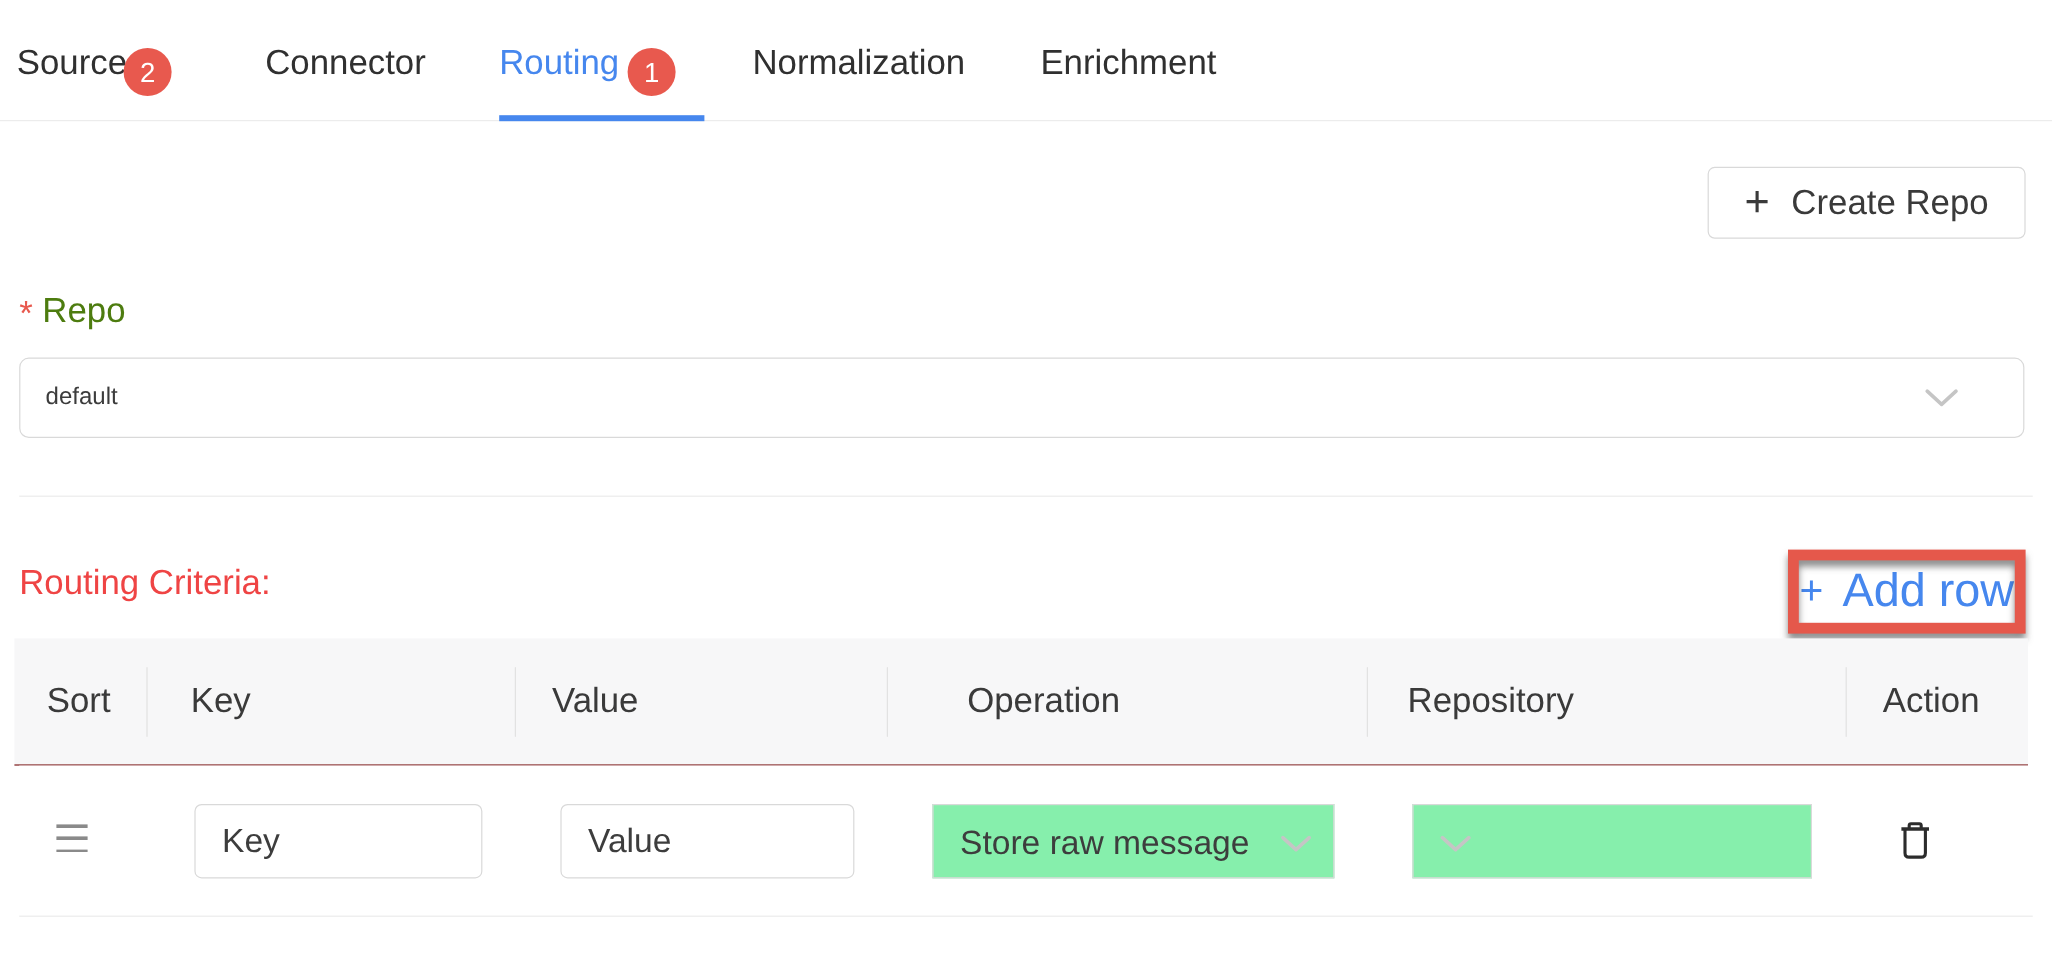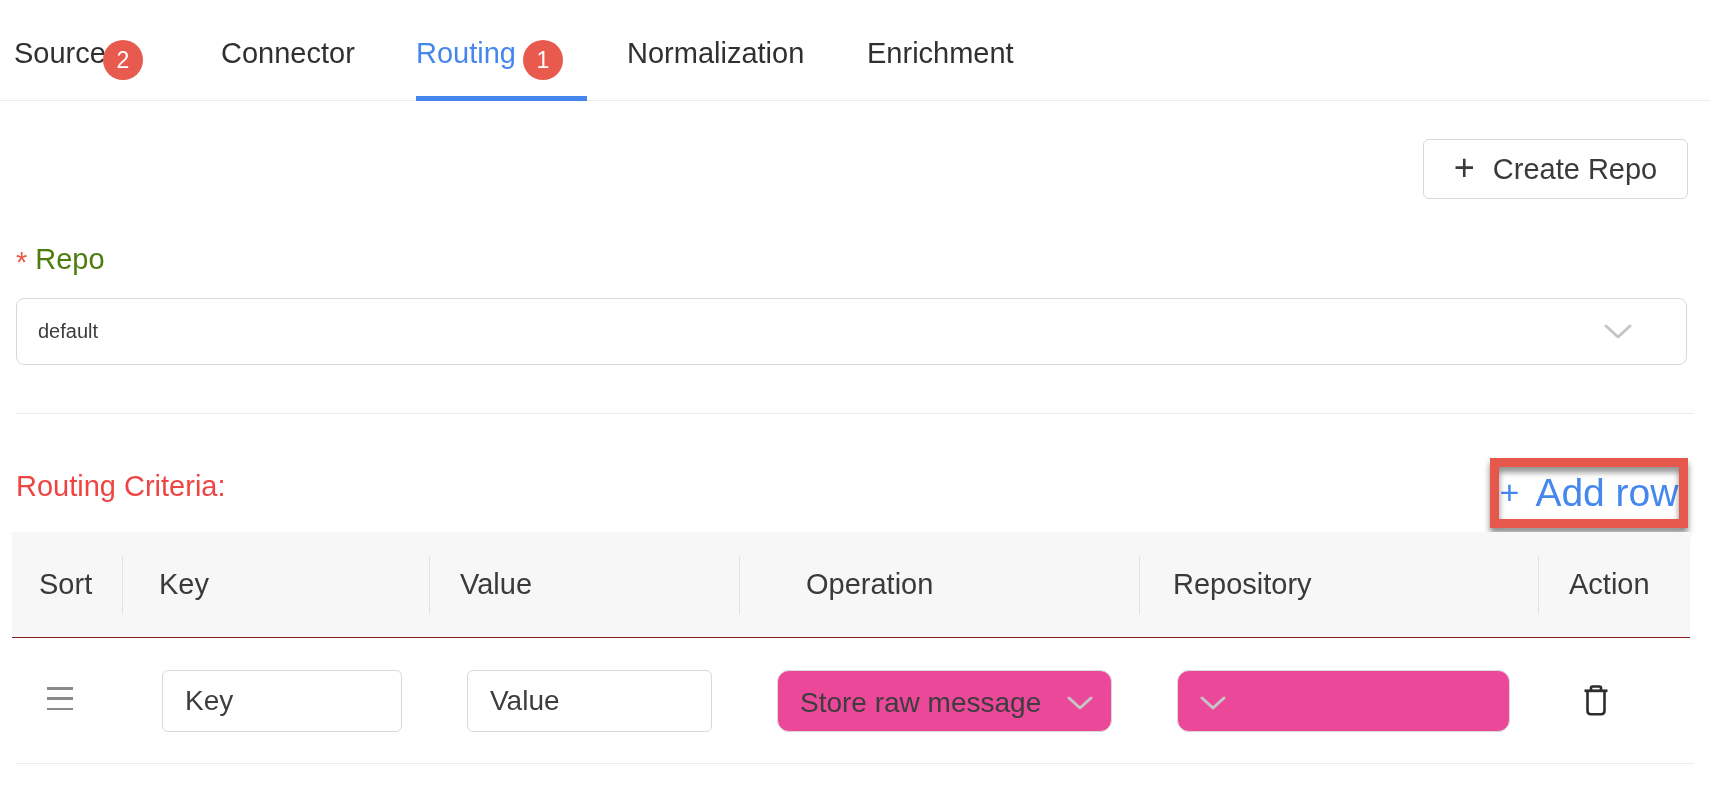--- a/index.html
+++ b/index.html
@@ -62,22 +62,22 @@
 
   .trow{left:16px;top:638px;width:1678px;height:125px;background:#fff;}
   .drag{position:absolute;left:31px;top:49px;width:26px;height:23px;display:flex;
         flex-direction:column;justify-content:space-between;cursor:grab;}
   .drag i{display:block;height:2.5px;background:#8a8a8a;}
   .cell-input{position:absolute;top:32px;height:62px;border:1px solid #d9d9d9;border-radius:6px;
               background:#fff;font-family:"Liberation Sans",sans-serif;font-size:28px;color:#3d3d3d;
               padding:0 16px 0 22px;outline:none;}
   .key-input{left:146px;width:240px;}
   .value-input{left:451px;width:245px;}
-  .cell-select{position:absolute;top:32px;height:62px;border:1px solid #d9d9d9;border-radius:12px;
-               background:#ec4899;display:flex;align-items:center;padding:4px 18px 0 22px;cursor:pointer;}
+  .cell-select{position:absolute;top:32px;height:62px;border:1px solid #d9d9d9;border-radius:0;
+               background:#86efac;display:flex;align-items:center;padding:4px 18px 0 22px;cursor:pointer;}
   .op-select{left:761px;width:335px;}
   .repo2-select{left:1161px;width:333px;}
   .cell-select .val{font-size:28px;color:#3d3d3d;flex:1;white-space:nowrap;overflow:hidden;}
   .trash-btn{position:absolute;left:1558px;top:41px;width:44px;height:44px;background:transparent;
              border:none;cursor:pointer;display:flex;align-items:center;justify-content:center;}
 </style>
 </head>
 <body>
 
 <div class="abs tabbar">

